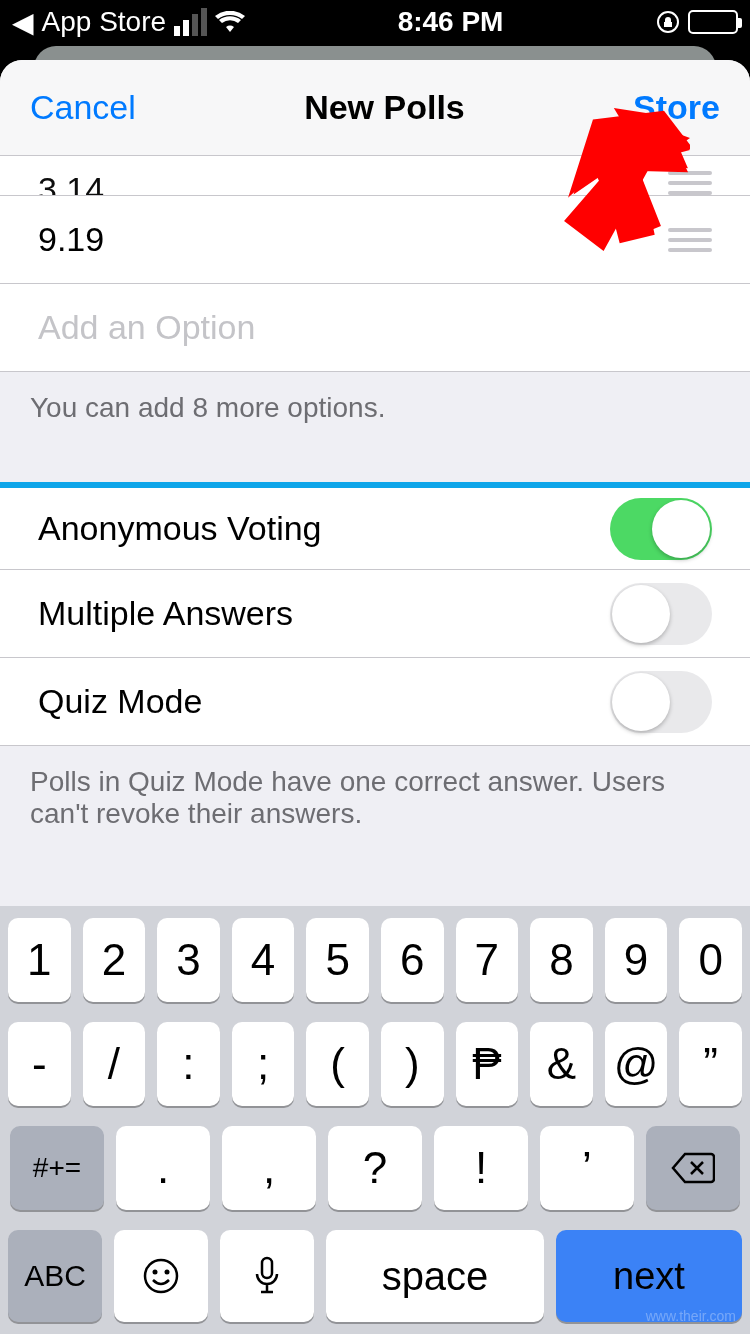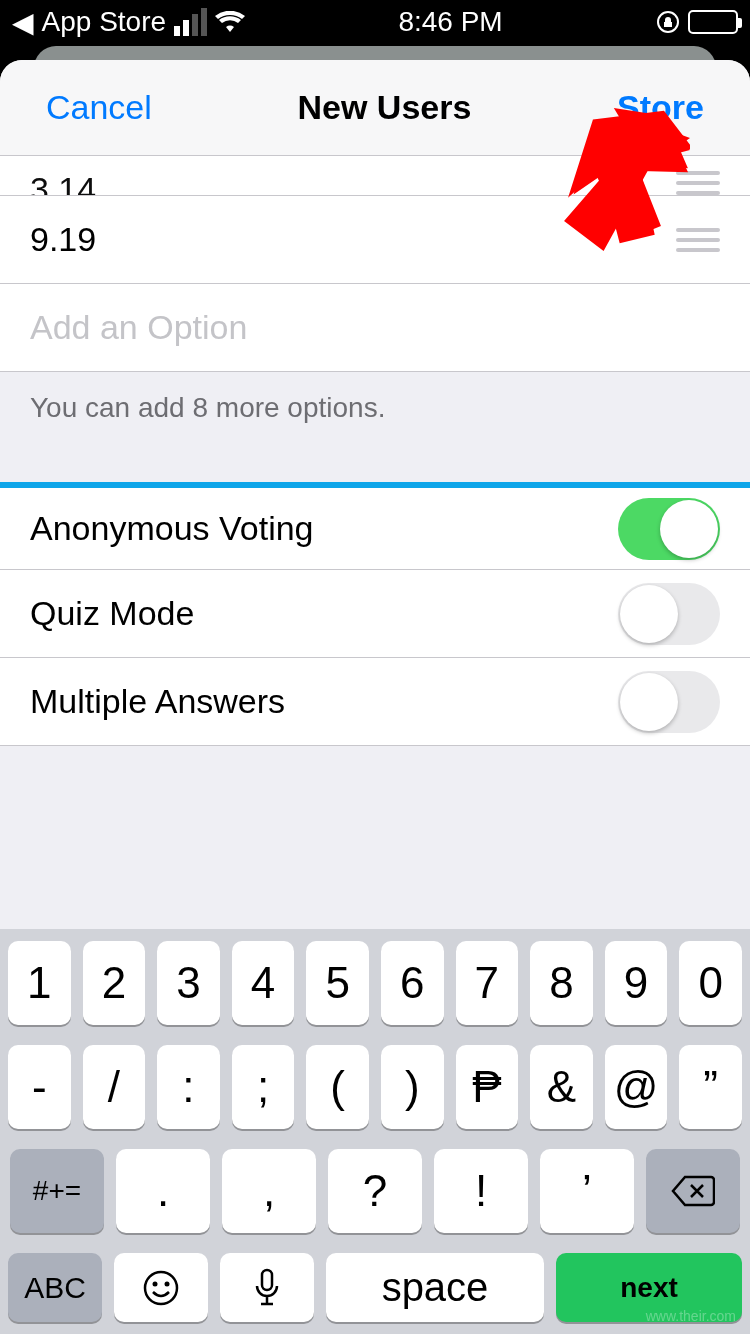--- a/index.html
+++ b/index.html
@@ -16,27 +16,27 @@
 .battery-shell { width:50px; height:24px; border:2px solid #fff; border-radius:5px; position:relative; }
 .battery-shell::after { content:""; position:absolute; right:-6px; top:6px; width:4px; height:10px; background:#fff; border-radius:0 2px 2px 0;}
 .battery-fill { background:#fff; height:100%; width:90%; border-radius:2px; }
 
 
 .sheet-peek { position:absolute; top:46px; left:34px; right:34px; height:60px; background:#8a908f; border-radius:22px 22px 0 0; }
 
 
 .sheet { position:absolute; top:60px; left:0; right:0; bottom:0; background:#efeff4; border-radius:22px 22px 0 0; overflow:hidden; display:flex; flex-direction:column; }
 
-.navbar { height:96px; background:#f7f7f8; border-bottom:1px solid #c8c7cc; display:flex; align-items:center; justify-content:space-between; padding:0 46px; }
+.navbar { height:96px; background:#f7f7f8; border-bottom:1px solid #c8c7cc; display:flex; align-items:center; justify-content:space-between; padding:0 30px; }
 .nav-btn { color:#007aff; font-size:34px; }
 .nav-title { color:#000; font-size:34px; font-weight:600; }
 
 .content { flex:1; overflow:hidden; background:#efeff4; }
 
-.cell { background:#fff; border-bottom:1px solid #c8c7cc; padding: 0 30px; display:flex; align-items:center; min-height:88px; font-size:34px; color:#000; }
+.cell { background:#fff; border-bottom:1px solid #c8c7cc; padding: 0 38px; display:flex; align-items:center; min-height:88px; font-size:34px; color:#000; }
 .cell.partial { height:40px; min-height:0; border-top:none; overflow:hidden; align-items:flex-end; }
 .cell.partial .label { transform:translateY(14px); opacity:0.95;}
 .drag-handle { margin-left:auto; display:flex; flex-direction:column; gap:6px; }
 .drag-handle span { width:44px; height:4px; background:#c8c7cc; border-radius:2px; display:block;}
 .cell .placeholder { color:#c4c4c8; }
 .footer-text { color:#6d6d72; font-size:28px; padding:20px 30px 26px; }
 
 .switch { margin-left:auto; width:102px; height:62px; border-radius:62px; background:#e9e9eb; position:relative; }
 .switch.on { background:#4cd964; }
 .switch .knob { width:58px; height:58px; background:#fff; border-radius:50%; position:absolute; top:2px; left:2px; box-shadow:0 2px 4px rgba(0,0,0,0.25); }
@@ -46,23 +46,23 @@
 
 
 .arrow { position:absolute; top:108px; left:540px; width:150px; height:150px; pointer-events:none; }
 
 
 .keyboard { background:#d1d3d9; position:absolute; bottom:0; left:0; right:0; padding:12px 8px 8px; }
 .krow { display:flex; gap:12px; margin-bottom:20px; }
 .key { flex:1; background:#fff; border-radius:10px; height:84px; display:flex; align-items:center; justify-content:center; font-size:44px; color:#000; box-shadow:0 2px 0 rgba(0,0,0,0.3); }
 .krow.r4 .key { flex:0 0 94px; }
 .krow.r4 { justify-content:center; }
-.krow.r5 .key { height:69px; }
+.krow.r5 .key { height:92px; }
 .space { flex:1; font-size:40px; }
-.next { flex:0 0 186px; font-size:28px; background:#22c55e;font-weight:bold;}
+.next { flex:0 0 186px; font-size:38px; background:#3b82f6;}
 .abc  { flex:0 0 94px; font-size:30px; background:#abb0bb;}
 .emoji{ flex:0 0 94px; background:#fff;}
 .mic  { flex:0 0 94px; background:#fff;}
 .symkey { flex:0 0 94px; background:#abb0bb; font-size:28px;}
 .bksp { flex:0 0 94px; background:#abb0bb;}
 
 .watermark { position:absolute; bottom:10px; right:14px; font-size:14px; color:rgba(255,255,255,0.3); }
 </style>
 </head>
 <body>
@@ -78,40 +78,40 @@
           <span></span>
           <span></span>
         </span>
       </span>
     <span class="wifi">
       <svg width="30" height="22" viewBox="0 0 30 22">
           <path d="M15 21 l4 -5 a7 7 0 0 0 -8 0 z M4 9 a18 18 0 0 1 22 0 l-3 3 a13 13 0 0 0 -16 0 z M0 5 a24 24 0 0 1 30 0 l-3 3 a20 20 0 0 0 -24 0 z" fill="#fff"></path>
         </svg>
     </span>
   </div>
-  <div style="font-weight:400">8:46 PM</div>
+  <div style="font-weight:700">8:46 PM</div>
   <div class="status-right">
     <span class="lock">
       <svg width="24" height="24" viewBox="0 0 24 24">
           <circle cx="12" cy="12" r="10" stroke="#fff" stroke-width="2" fill="none"></circle>
           <path d="M9 12 v-2 a3 3 0 0 1 6 0 v2 h1 v5 h-8 v-5 z" fill="#fff"></path>
         </svg>
     </span>
     <span class="battery">
         <span class="battery-shell"><span class="battery-fill"></span></span>
       </span>
   </div>
 </div>
 
 <div class="sheet-peek"></div>
 
 <div class="sheet">
   <div class="navbar">
     <span class="nav-btn">Cancel</span>
-    <span class="nav-title">New Users</span>
+    <span class="nav-title">New Polls</span>
     <span class="nav-btn" style="font-weight:600">Store</span>
   </div>
 
   <div class="content">
 
     <div class="cell partial">
       <span class="label">3.14</span>
       <span class="drag-handle">
           <span></span>
           <span></span>
@@ -133,31 +133,32 @@
 
     <div class="section-gap"></div>
 
     <div class="cell" style="border-top:6px solid #0ea5e9">
       <span>Anonymous Voting</span>
       <span class="switch on">
           <span class="knob"></span>
         </span>
     </div>
     <div class="cell">
+      <span>Multiple Answers</span>
+      <span class="switch">
+          <span class="knob"></span>
+        </span>
+    </div>
+    <div class="cell">
       <span>Quiz Mode</span>
       <span class="switch">
           <span class="knob"></span>
         </span>
     </div>
-    <div class="cell">
-      <span>Multiple Answers</span>
-      <span class="switch">
-          <span class="knob"></span>
-        </span>
-    </div>
+    <div class="footer-text" style="padding-bottom:60px">Polls in Quiz Mode have one correct answer. Users can't revoke their answers.</div>
   </div>
 </div>
 
 <svg class="arrow" viewBox="0 0 150 150">
   <polygon points="110,10 140,40 95,55 130,110 100,130 60,72 40,100 35,30" fill="#ff0000" transform="rotate(20 75 75)"></polygon>
   <polygon points="115,5 150,42 100,55 70,40" fill="#ff0000"></polygon>
   <polygon points="150,30 95,10 110,58" fill="#ff0000"></polygon>
   <polygon points="118,0 150,35 95,55 125,115 92,132 55,68 30,95 48,15" fill="#ff0000" transform="rotate(5 90 70)"></polygon>
 </svg>
 <svg class="arrow" viewBox="0 0 150 150" style="top:108px;left:540px">

